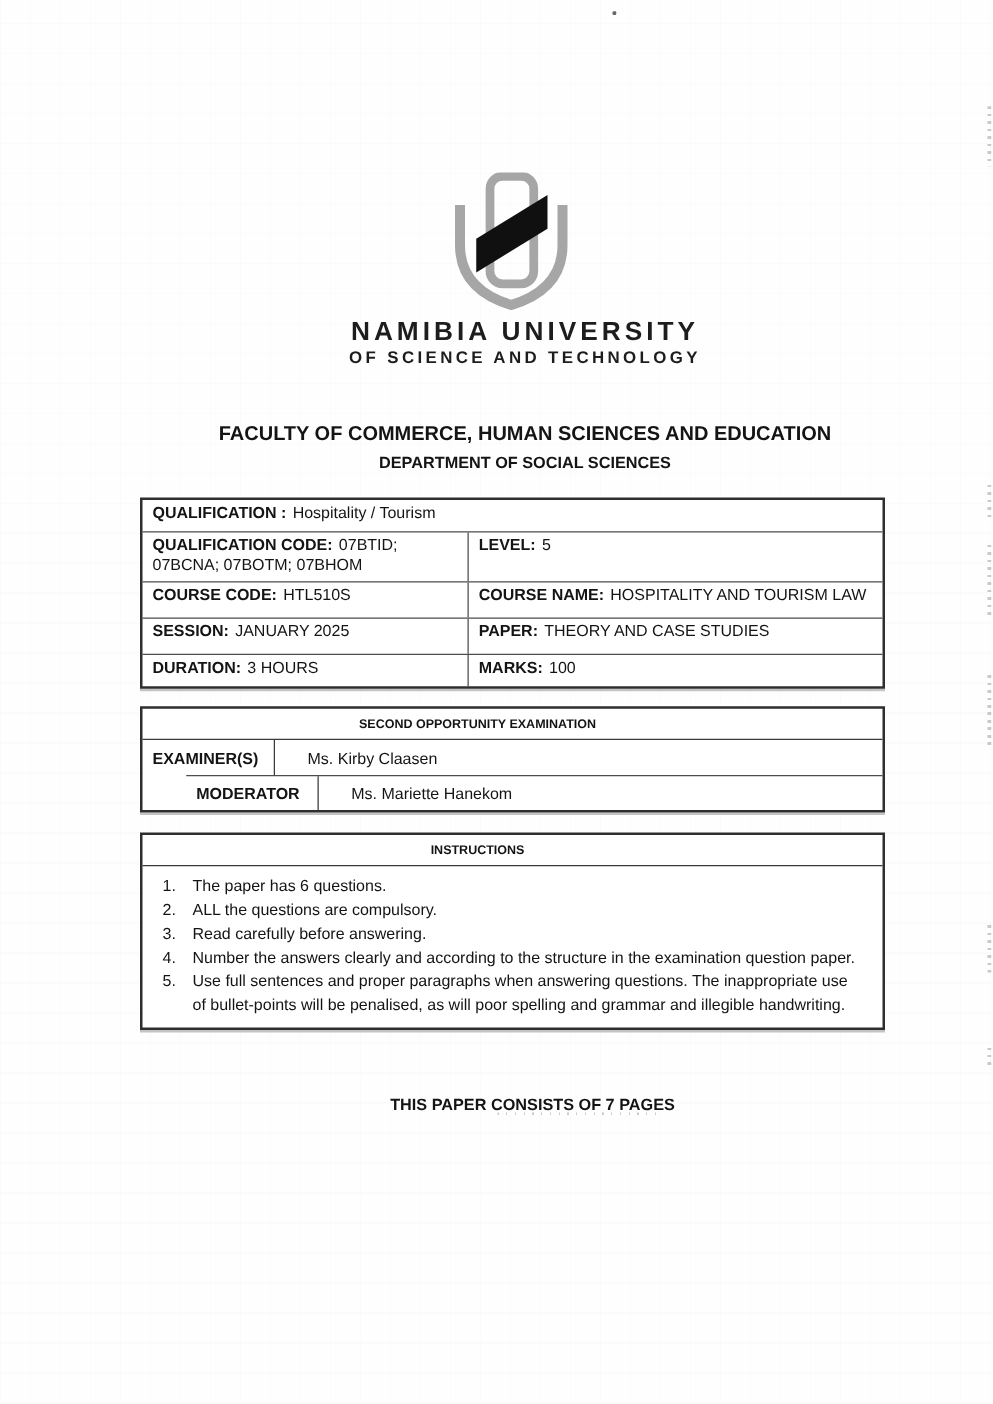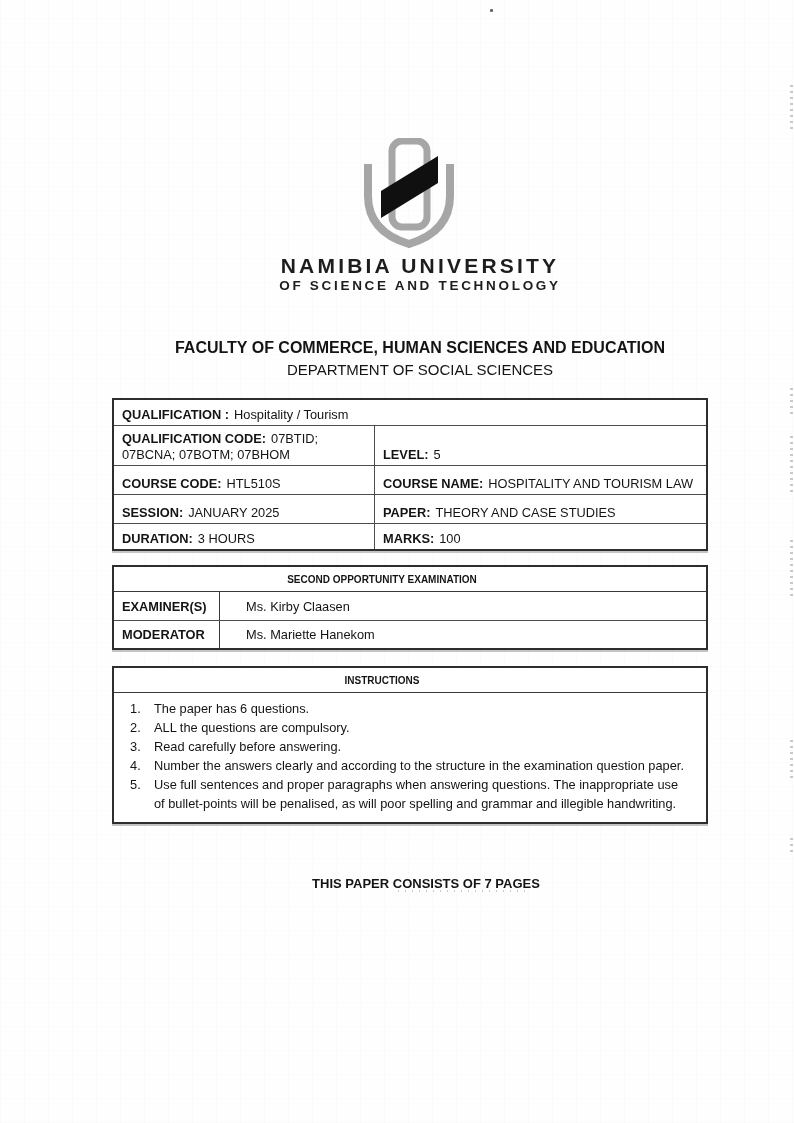--- a/index.html
+++ b/index.html
@@ -33,51 +33,51 @@
 
   
   .logo{position:absolute;left:361px;top:138px;width:96px;height:110px;}
   .wordmark{position:absolute;left:46px;right:0;top:256px;text-align:center;color:#1d1d1d;}
   .wm1{font-size:21px;font-weight:bold;letter-spacing:3.2px;line-height:20px;}
   .wm2{font-size:13.5px;font-weight:bold;letter-spacing:2.7px;line-height:20px;}
 
   
   .faculty{position:absolute;left:46px;right:0;top:338px;text-align:center;color:#141414;}
   .f1{font-size:16px;font-weight:bold;line-height:20px;}
-  .f2{font-size:15px;font-weight:normal;line-height:19px;margin-top:2px;text-align:center;}
+  .f2{font-size:13px;font-weight:bold;line-height:19px;margin-top:2px;text-align:center;}
 
   
   .tbl{
     position:absolute;left:112px;width:596px;
     border:2px solid #2e2e2e;background:#fff;
     font-size:12.8px;color:#141414;
     box-shadow:0 2px 0 rgba(110,110,110,.4);
     box-sizing:border-box;
   }
   .tbl .lbl{font-weight:bold;}
   .tbl .val{margin-left:5px;}
 
   
   .course{top:398px;}
   .c-row{display:flex;box-sizing:border-box;}
   .c-row + .c-row{border-top:1px solid #4c4c4c;}
-  .cell{display:flex;align-items:flex-end;padding:2px 8px;box-sizing:border-box;line-height:16px;}
+  .cell{display:flex;align-items:flex-start;padding:2px 8px;box-sizing:border-box;line-height:16px;}
   .full{height:25px;}
   .full .cell{width:100%;}
   .r2{height:40px;} .r3{height:29px;} .r4{height:29px;} .r5{height:26px;}
   .cl{width:261px;border-right:1px solid #4c4c4c;}
   .cr{flex:1;}
 
   
   .exam{top:565px;}
   .t-head{height:24px;display:flex;align-items:center;justify-content:center;
     border-bottom:1.5px solid #3a3a3a;font-weight:bold;font-size:10px;}
   .shift{position:relative;left:-28px;}
   .e-row{display:flex;height:28px;box-sizing:border-box;gap:16px;}
-  .e-row + .e-row{border-top:1px solid #4c4c4c;}
+  .e-row + .e-row{border-top:1px solid #4c4c4c;margin-left:35px;}
   .e-lab{width:106px;display:flex;align-items:center;padding:0 8px;font-weight:bold;
     border-right:1px solid #3a3a3a;box-sizing:border-box;}
   .e-val{flex:1;display:flex;align-items:center;padding:0 10px;}
 
   
   .instr{top:666px;}
   .instr-list{margin:0;padding:6px 14px 9px 16px;list-style:none;counter-reset:n;}
   .instr-list li{counter-increment:n;position:relative;padding-left:24px;line-height:19px;}
   .instr-list li::before{content:counter(n) ".";position:absolute;left:0;}
 

